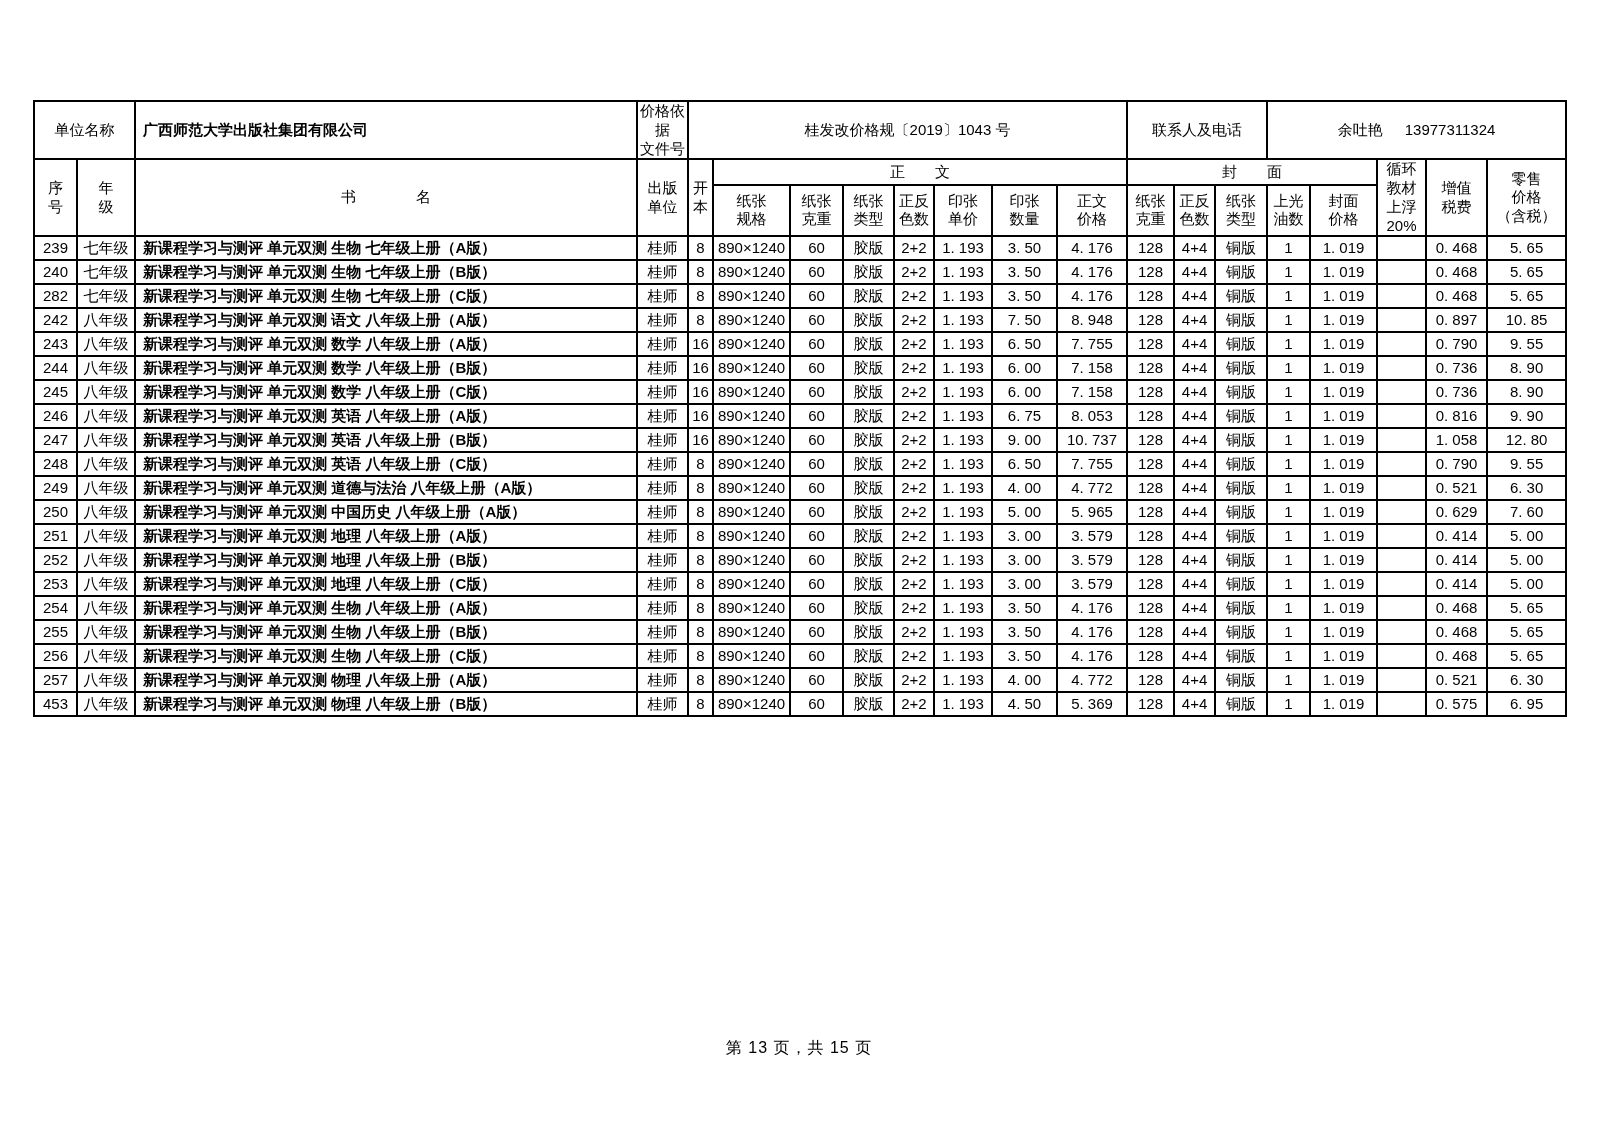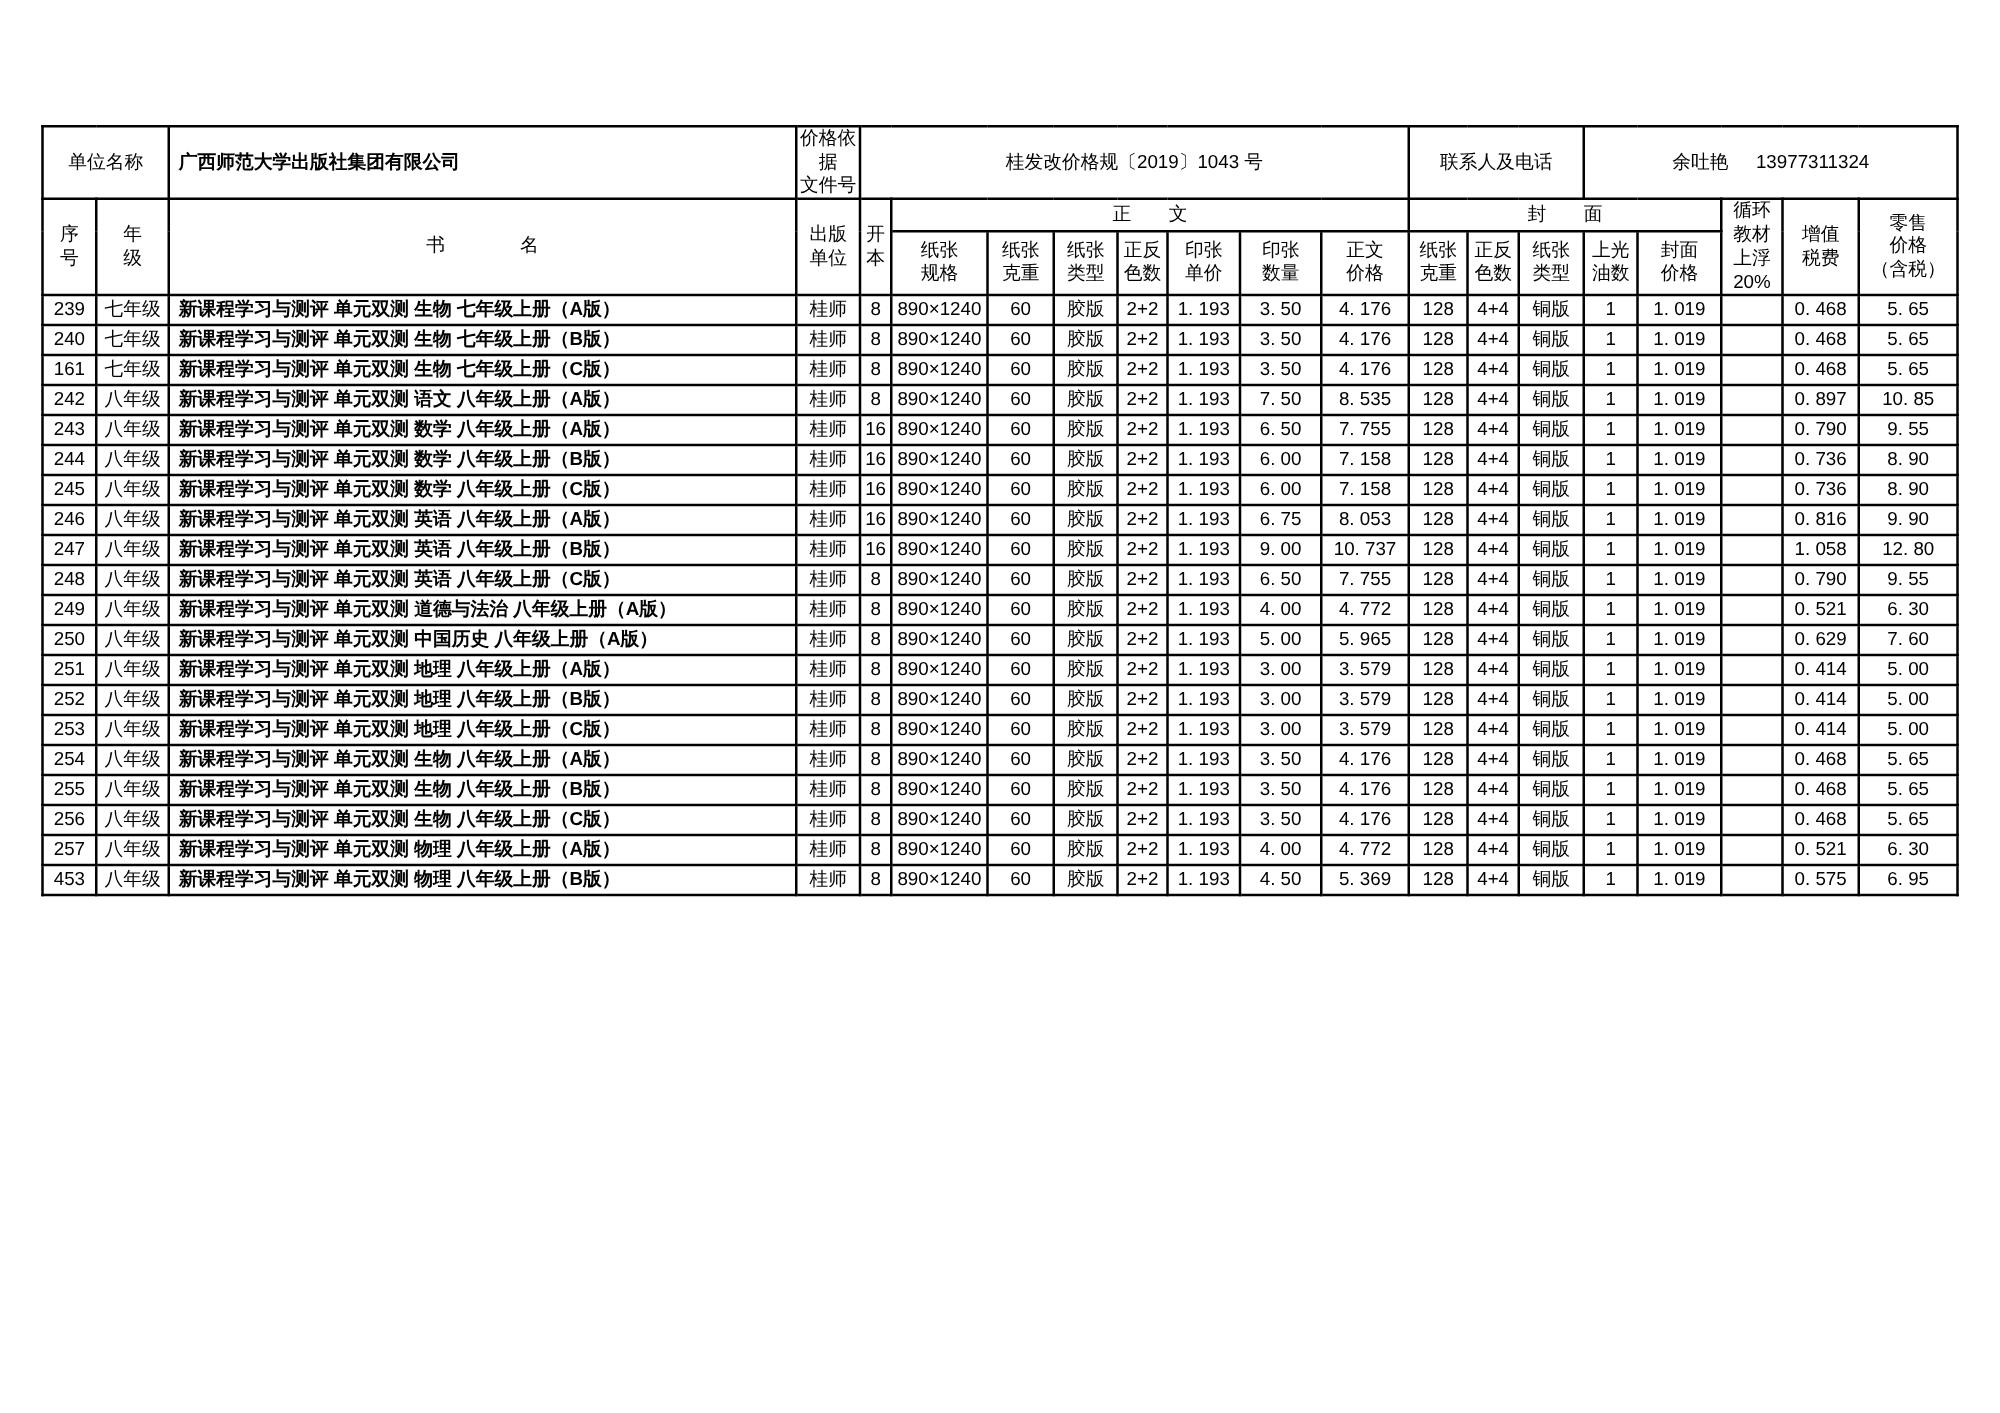--- a/index.html
+++ b/index.html
@@ -165,21 +165,21 @@
       <td>128</td>
       <td>4+4</td>
       <td>铜版</td>
       <td>1</td>
       <td>1. 019</td>
       <td></td>
       <td>0. 468</td>
       <td>5. 65</td>
     </tr>
         <tr>
-      <td>161</td>
+      <td>282</td>
       <td>七年级</td>
       <td class="left">新课程学习与测评 单元双测 生物 七年级上册（C版）</td>
       <td>桂师</td>
       <td>8</td>
       <td>890×1240</td>
       <td>60</td>
       <td>胶版</td>
       <td>2+2</td>
       <td>1. 193</td>
       <td>3. 50</td>
@@ -198,21 +198,21 @@
       <td>八年级</td>
       <td class="left">新课程学习与测评 单元双测 语文 八年级上册（A版）</td>
       <td>桂师</td>
       <td>8</td>
       <td>890×1240</td>
       <td>60</td>
       <td>胶版</td>
       <td>2+2</td>
       <td>1. 193</td>
       <td>7. 50</td>
-      <td>8. 535</td>
+      <td>8. 948</td>
       <td>128</td>
       <td>4+4</td>
       <td>铜版</td>
       <td>1</td>
       <td>1. 019</td>
       <td></td>
       <td>0. 897</td>
       <td>10. 85</td>
     </tr>
         <tr>
@@ -563,13 +563,14 @@
       <td>铜版</td>
       <td>1</td>
       <td>1. 019</td>
       <td></td>
       <td>0. 575</td>
       <td>6. 95</td>
     </tr>
       </tbody>
   </table>
 
+  <div class="footer">第 13 页，共 15 页</div>
 </div>
 
 </body></html>

